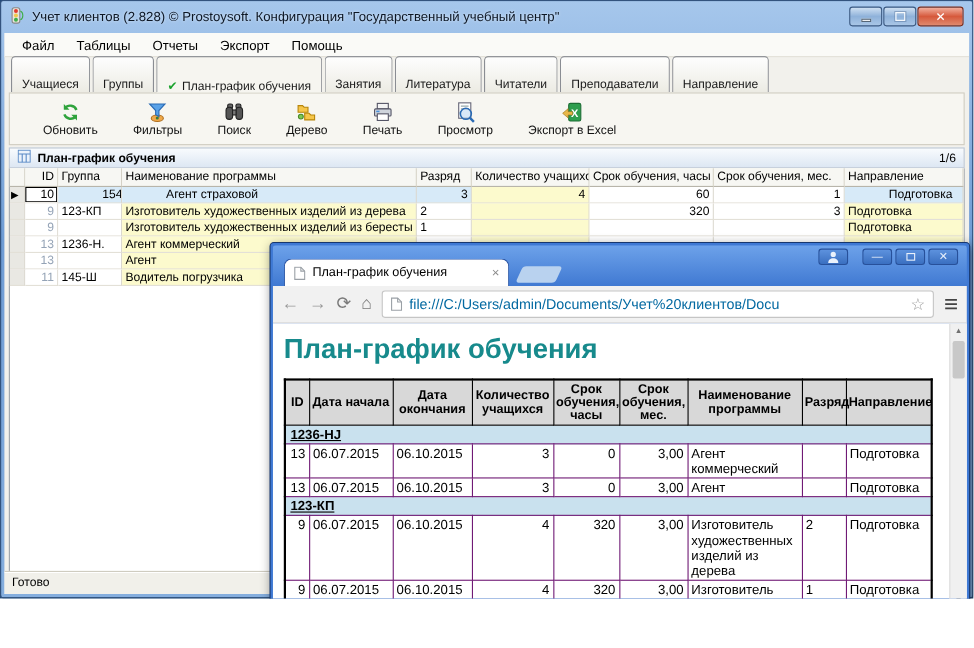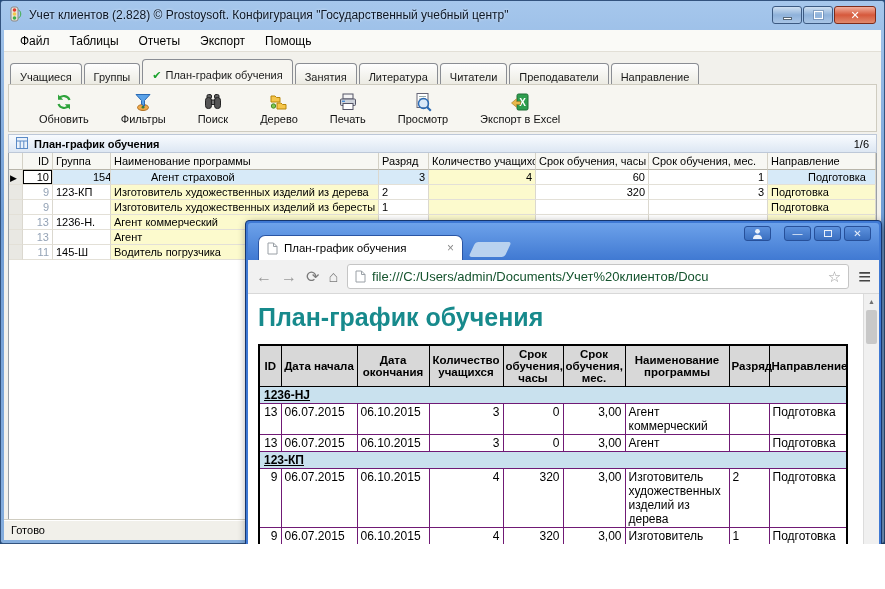--- a/index.html
+++ b/index.html
@@ -15,21 +15,21 @@
   .wbtn.close { width:42px; background:linear-gradient(#f2b09e,#d6593c 50%,#e08a6e); border-color:#7e2c1a; font-weight:bold; }
   .glyph-min { width:9px; height:3px; background:#fff; border:1px solid #567; margin-top:6px; }
   .glyph-max { width:9px; height:8px; border:1px solid #fff; box-shadow:0 0 0 1px rgba(70,100,140,.4); }
 
   .client { position:absolute; left:3px; right:3px; top:29px; bottom:3px; background:#f2f1ec; overflow:hidden; }
 
   .menubar { height:22px; background:#fafaf7; border-bottom:1px solid #e2dfd6; display:flex; align-items:center; padding-left:6px; font-size:12px; }
   .menu-item { padding:0 10px; height:100%; display:flex; align-items:center; }
 
   .tabstrip { height:32px; padding:7px 0 0 6px; display:flex; align-items:flex-end; }
-  .tab { height:21px; line-height:19px; padding:4px 9px; font-size:11px; background:linear-gradient(#fefefe,#ecebe3); border:1px solid #8a8d93; border-bottom:none; border-radius:4px 4px 0 0; margin-right:2px; color:#1a1a1a; white-space:nowrap; }
+  .tab { height:21px; line-height:19px; padding:16px 9px; font-size:11px; background:linear-gradient(#fefefe,#ecebe3); border:1px solid #8a8d93; border-bottom:none; border-radius:4px 4px 0 0; margin-right:2px; color:#1a1a1a; white-space:nowrap; }
   .tab.active { height:25px; line-height:23px; background:#f6f5f0; font-size:11px; position:relative; z-index:3; }
   .tab .chk { color:#19a22c; font-weight:bold; margin-right:4px; }
 
   .toolbarbox { margin:0 4px; height:48px; border:1px solid #cfccc0; background:#f7f6f1; display:flex; align-items:center; padding:2px 6px 2px 14px; gap:0; position:relative; z-index:1; }
   .tbtn { display:flex; flex-direction:column; align-items:center; justify-content:center; gap:1px; font-size:11px; padding:2px 16px; color:#111; }
   .tbtn svg { display:block; }
 
   .sectionheader { margin:2px 4px 0 4px; height:19px; background:linear-gradient(#f8fbfe,#dde7f3); border:1px solid #bdc8d8; display:flex; align-items:center; gap:6px; padding:0 7px; font-size:11px; font-weight:bold; }
   .sectionheader .counter { margin-left:auto; font-weight:normal; }
 
@@ -64,21 +64,21 @@
   .bwbtn { width:27px; height:15px; background:linear-gradient(#5d92de,#3a6fc0); border:1px solid #27509a; border-radius:3px; color:#e8f0fb; display:flex; align-items:center; justify-content:center; font-size:10px; }
   .b-profile { position:absolute; top:3px; right:108px; width:27px; height:15px; background:linear-gradient(#5d92de,#3a6fc0); border:1px solid #27509a; border-radius:3px; display:flex; align-items:center; justify-content:center; }
   .b-tab { position:absolute; left:10px; bottom:0; width:205px; height:25px; background:#fff; border:1px solid #2a55a4; border-bottom:none; border-radius:7px 7px 0 0; display:flex; align-items:center; gap:6px; padding:0 8px; font-size:11.5px; }
   .b-tab .t-title { flex:1; white-space:nowrap; overflow:hidden; }
   .b-tab .t-close { color:#8a8a8a; font-size:12px; }
   .b-newtab { position:absolute; left:224px; bottom:3px; width:36px; height:15px; background:#b9d2ef; transform:skewX(-25deg); border-radius:3px; }
   .b-toolbar { height:34px; background:#f1f1f1; border-bottom:1px solid #d8d8d8; display:flex; align-items:center; padding:0 8px; gap:9px; }
   .navico { color:#9a9a9a; font-size:16px; line-height:1; }
   .navico.dark { color:#7a7a7a; }
   .addrbar { flex:1; height:25px; background:#fff; border:1px solid #c5c5c5; border-radius:3px; display:flex; align-items:center; gap:6px; padding:0 7px; overflow:hidden; }
-  .url { flex:1; font-size:13px; color:#14532d; white-space:nowrap; overflow:hidden; }
+  .url { flex:1; font-size:13px; color:#0369a1; white-space:nowrap; overflow:hidden; }
   .star { color:#9a9a9a; font-size:15px; }
   .hamb { color:#444; font-size:22px; line-height:0.8; }
   .b-content { position:absolute; top:71px; bottom:0; left:0; right:0; background:#fff; overflow:hidden; }
   .b-heading { margin:9px 0 12px 10px; font-size:25px; font-weight:bold; color:#178a8c; }
   .btable { border-collapse:collapse; margin-left:10px; table-layout:fixed; width:588px; border:2px solid #000; font-size:12px; }
   .btable th { border:1px solid #000; background:#d8d8d8; font-weight:bold; font-size:11.5px; padding:2px 2px; text-align:center; }
   .btable td { border:1px solid #701a75; padding:1px 3px; vertical-align:top; word-wrap:break-word; }
   .btable .grp td { background:#c9e1ee; font-weight:bold; padding:1px 4px; }
   .btable .grp span { text-decoration:underline; }
   .btable .num { text-align:right; }

